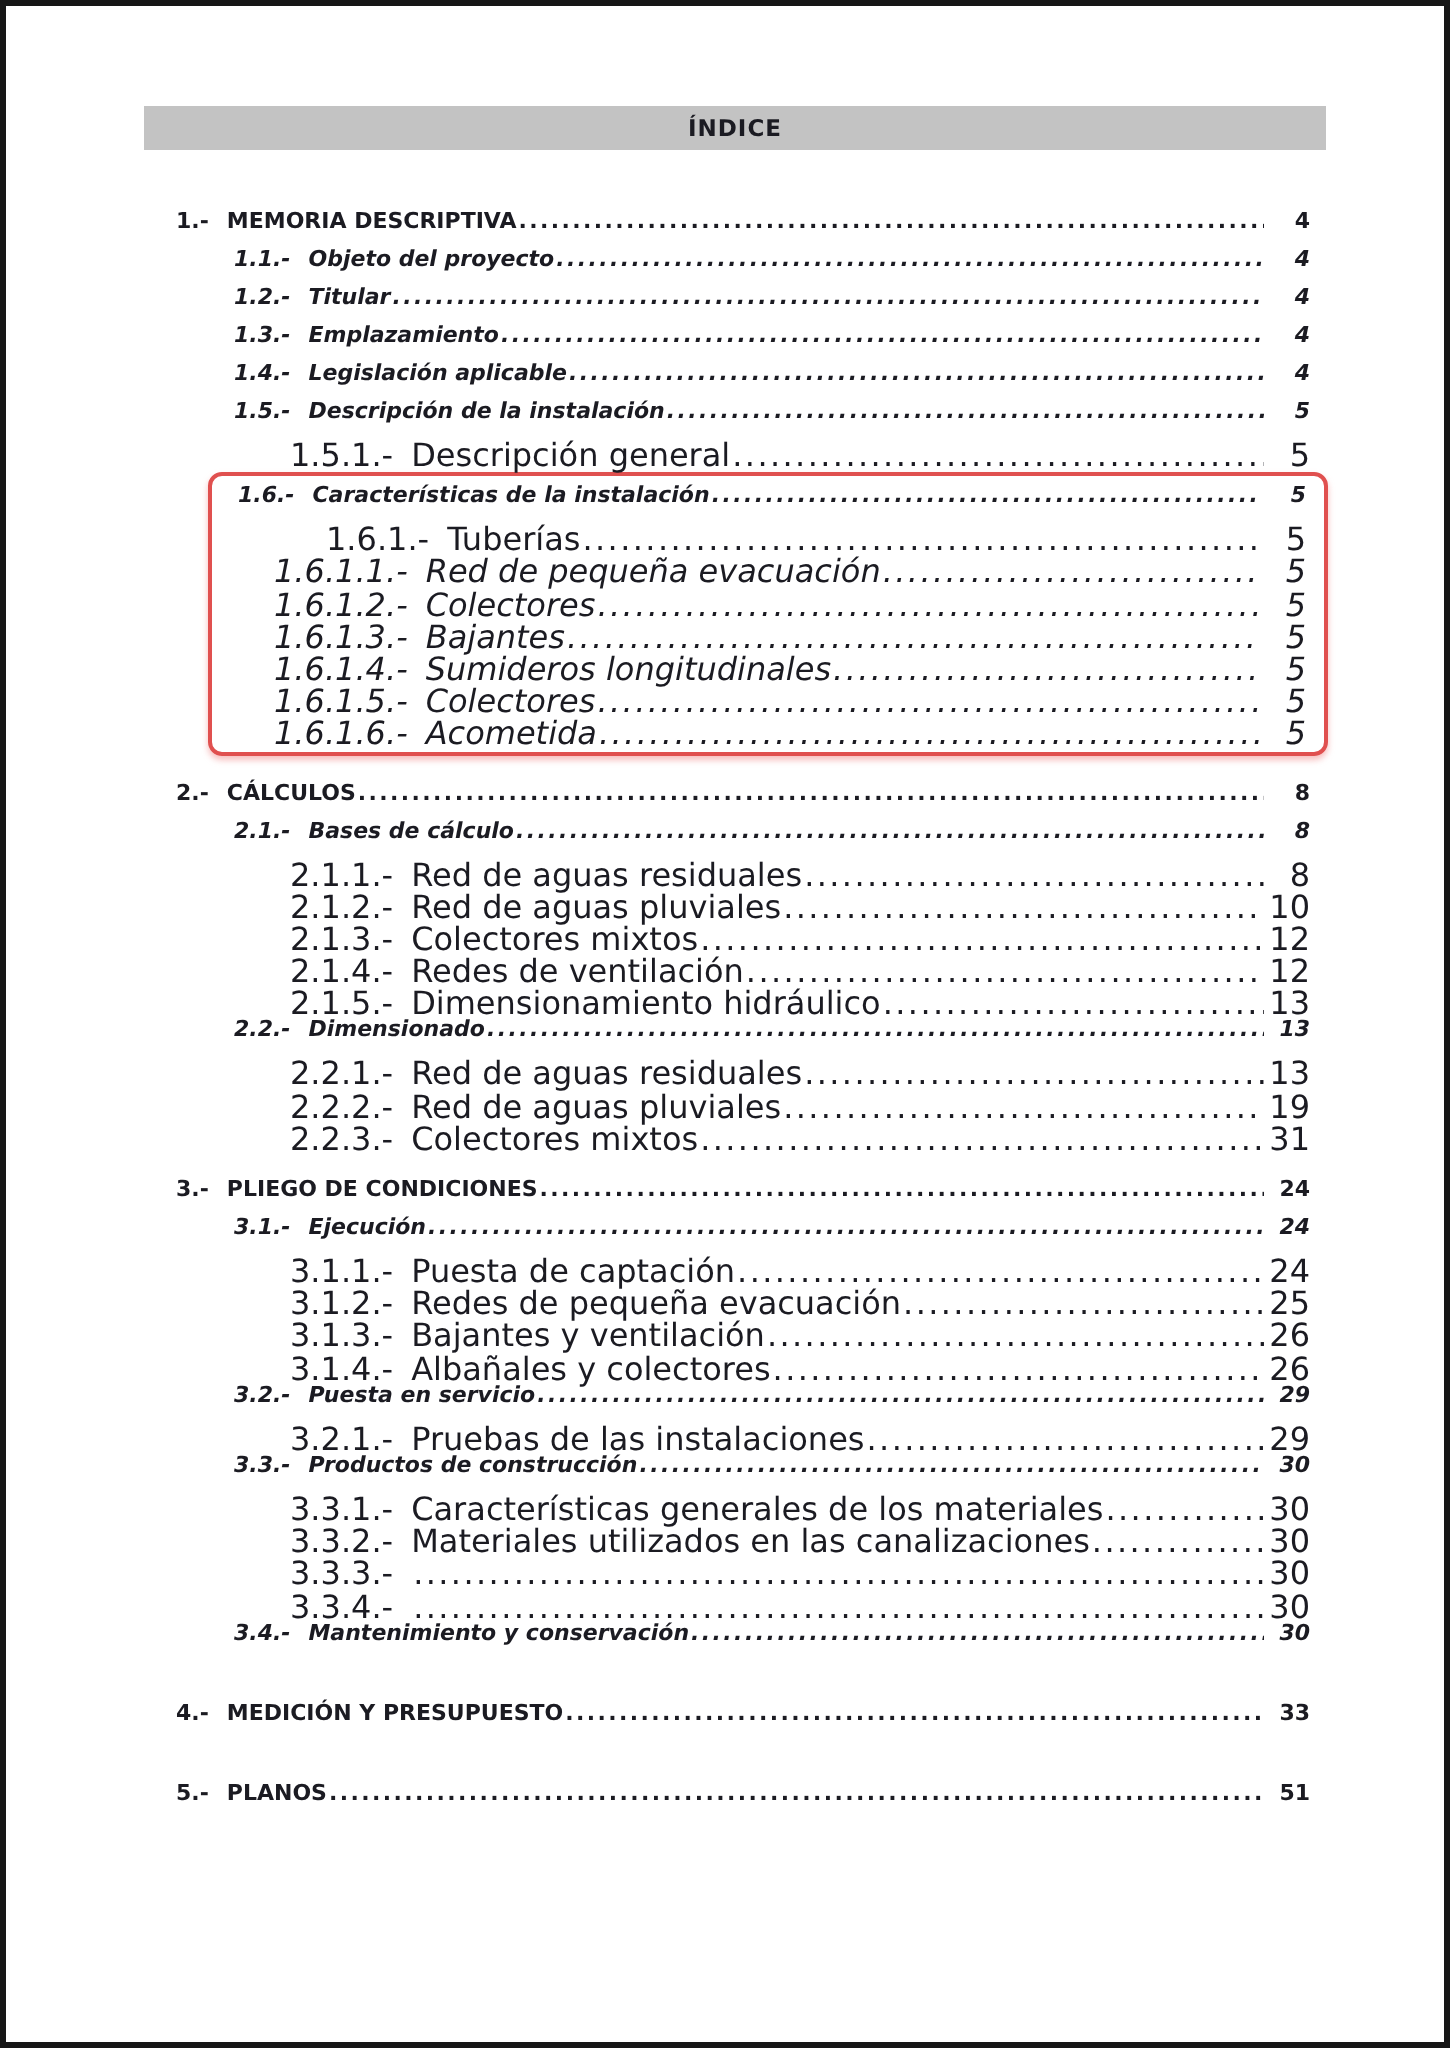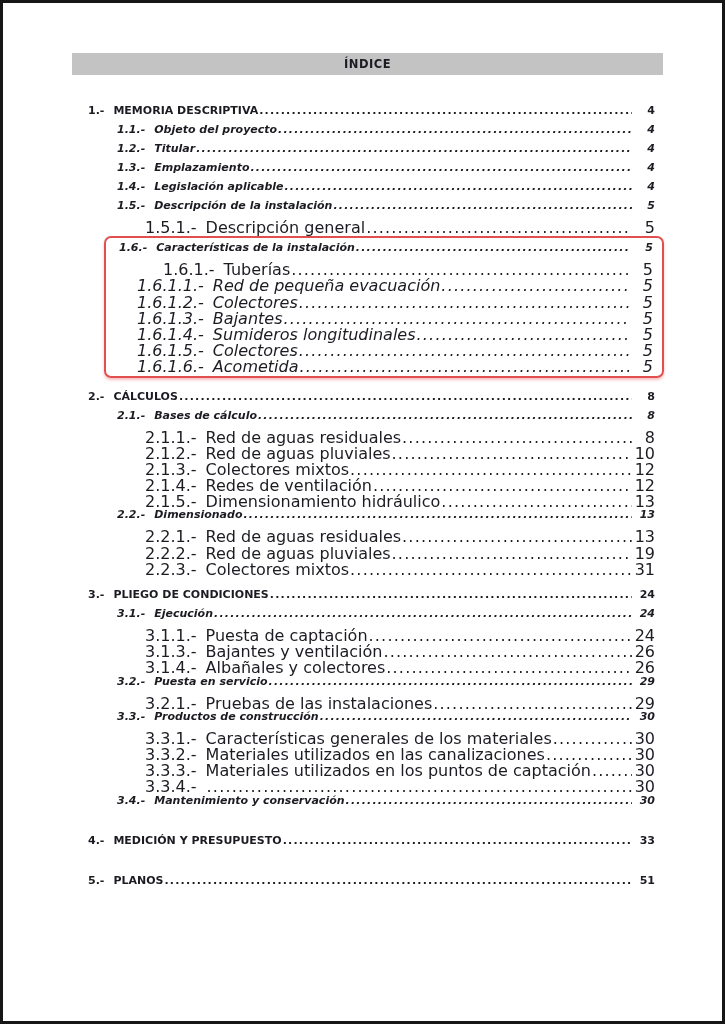--- a/index.html
+++ b/index.html
@@ -222,20 +222,26 @@
       <span class="dots"></span>
       <span class="pg">24</span>
     </div>
     <div class="row lvl3">
       <span class="num">3.1.1.-</span>
       <span class="ttl">Puesta de captación</span>
       <span class="dots"></span>
       <span class="pg">24</span>
     </div>
     <div class="row lvl3">
+      <span class="num">3.1.2.-</span>
+      <span class="ttl">Redes de pequeña evacuación</span>
+      <span class="dots"></span>
+      <span class="pg">25</span>
+    </div>
+    <div class="row lvl3">
       <span class="num">3.1.3.-</span>
       <span class="ttl">Bajantes y ventilación</span>
       <span class="dots"></span>
       <span class="pg">26</span>
     </div>
     <div class="row lvl3">
       <span class="num">3.1.4.-</span>
       <span class="ttl">Albañales y colectores</span>
       <span class="dots"></span>
       <span class="pg">26</span>
@@ -265,21 +271,20 @@
       <span class="pg">30</span>
     </div>
     <div class="row lvl3">
       <span class="num">3.3.2.-</span>
       <span class="ttl">Materiales utilizados en las canalizaciones</span>
       <span class="dots"></span>
       <span class="pg">30</span>
     </div>
     <div class="row lvl3">
       <span class="num">3.3.3.-</span>
-      <span class="ttl">Materiales utilizados en los puntos de captación</span>
       <span class="dots"></span>
       <span class="pg">30</span>
     </div>
     <div class="row lvl3">
       <span class="num">3.3.4.-</span>
       <span class="dots"></span>
       <span class="pg">30</span>
     </div>
     <div class="row lvl2">
       <span class="num">3.4.-</span>

